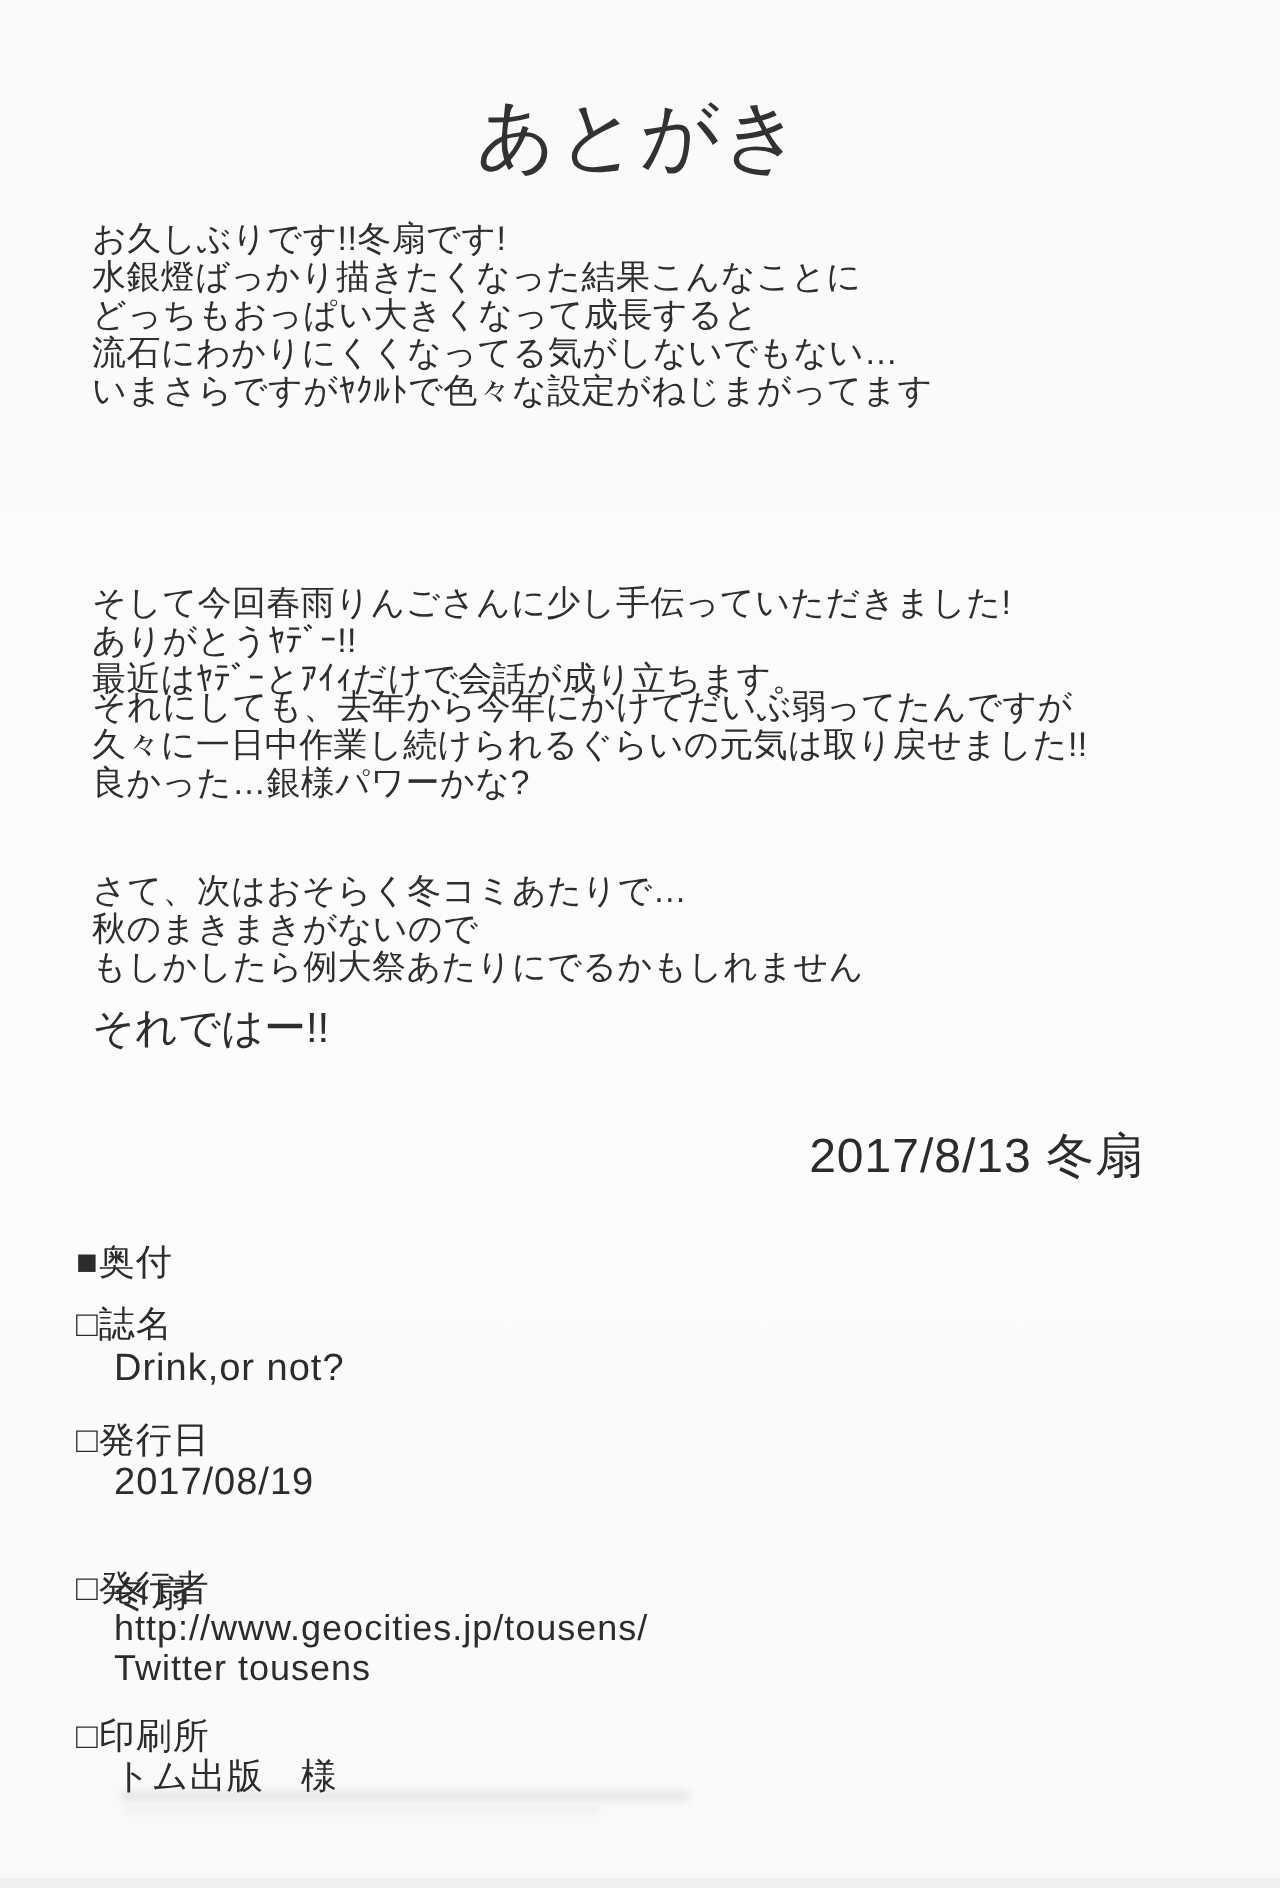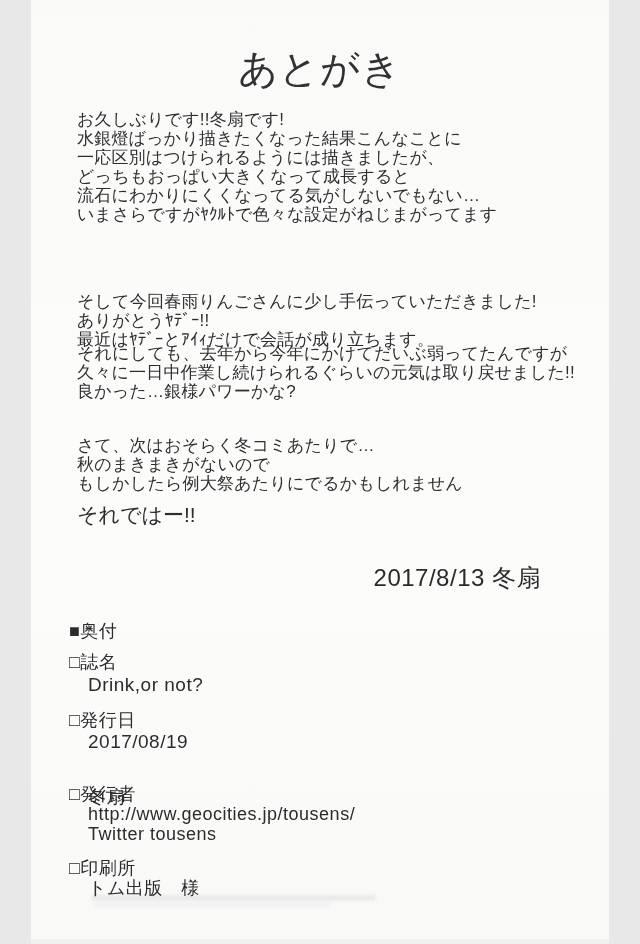--- a/index.html
+++ b/index.html
@@ -1,18 +1,18 @@
 <!DOCTYPE html>
 <html><head>
 <meta charset="utf-8">
 <style>
   html,body{margin:0;padding:0;background:#e8e8e8;}
   .page{
     position:relative;
-    width:578px;height:944px;
+    width:640px;height:944px;
     margin:0 auto;
     background:linear-gradient(180deg,#fafaf9 0%,#fcfcfb 55%,#f9f9f8 100%);
     overflow:hidden;
     font-family:"Liberation Sans","DejaVu Sans",sans-serif;
     color:#2e2e30;
   }
   .title{
     position:absolute;top:46px;left:0;width:100%;
     text-align:center;
     font-size:39px;line-height:46px;
@@ -58,21 +58,20 @@
 </head>
 <body>
 
 <div class="page">
 
   <div class="title">あとがき</div>
 
   <div class="para p1">
     <div>お久しぶりです!!冬扇です!</div>
     <div>水銀燈ばっかり描きたくなった結果こんなことに</div>
-    <div>一応区別はつけられるようには描きましたが、</div>
     <div>どっちもおっぱい大きくなって成長すると</div>
     <div>流石にわかりにくくなってる気がしないでもない…</div>
     <div>いまさらですがﾔｸﾙﾄで色々な設定がねじまがってます</div>
   </div>
 
   <div class="para p2">
     <div>そして今回春雨りんごさんに少し手伝っていただきました!</div>
     <div>ありがとうﾔﾃﾞｰ!!</div>
     <div>最近はﾔﾃﾞｰとｱｲｨだけで会話が成り立ちます。</div>
   </div>

